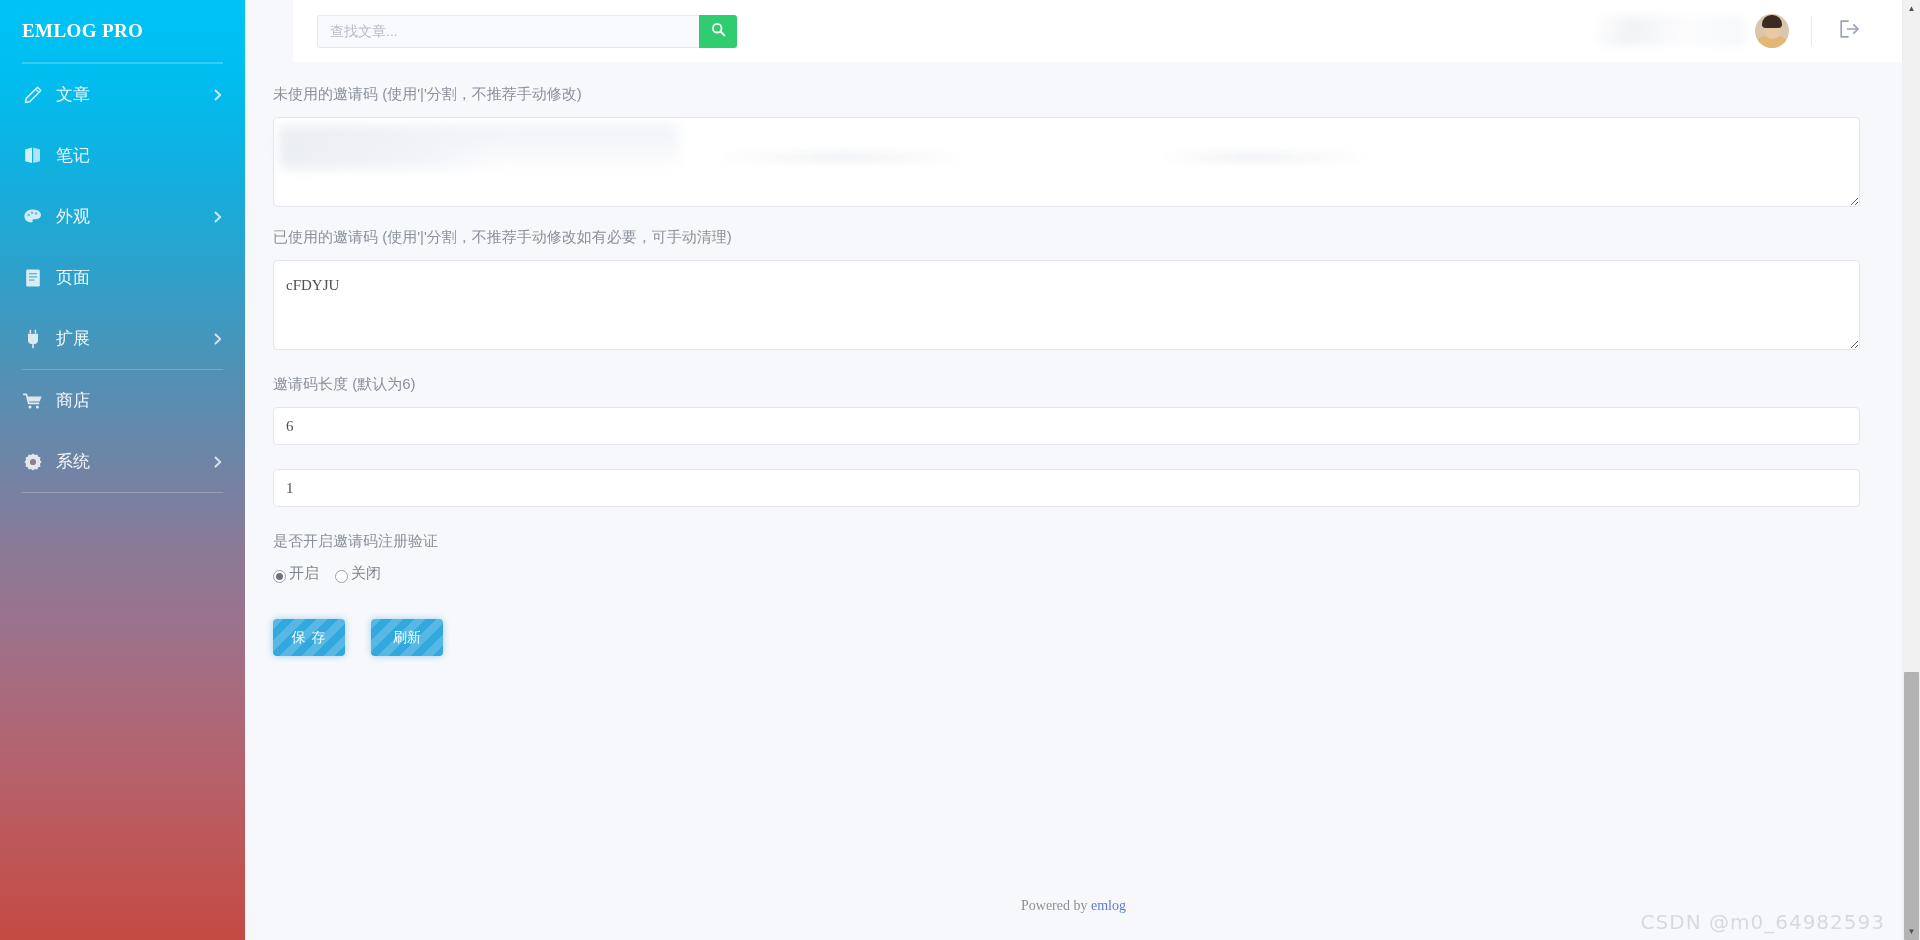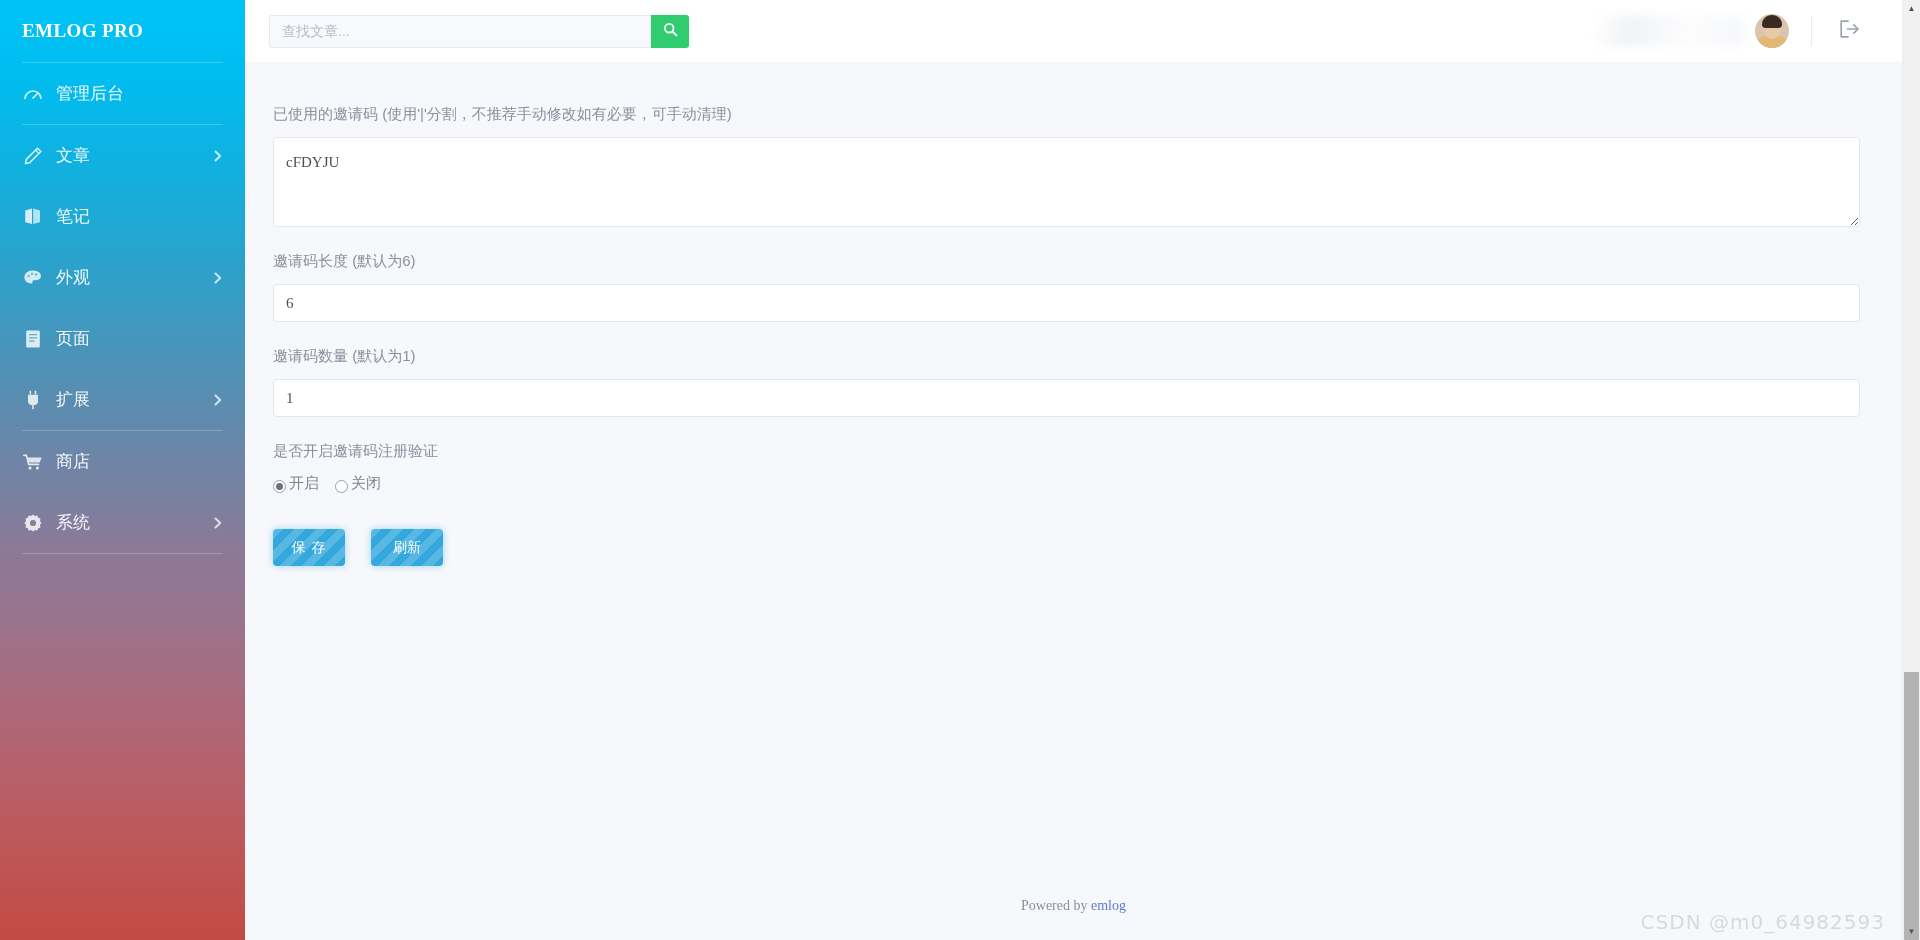--- a/index.html
+++ b/index.html
@@ -110,20 +110,21 @@
   }
   .topbar {
     height: 62px;
     background: #ffffff;
     display: flex;
     align-items: center;
     padding-left: 24px;
     padding-right: 0px;
     box-sizing: border-box;
     position: relative;
+    margin-left: 48px;
   }
   .search-wrap {
     display: flex;
     align-items: stretch;
     height: 33px;
     width: 420px;
   }
   .search-input {
     flex: 1 1 auto;
     border: 1px solid #e7e9ef;
@@ -417,29 +418,20 @@
 <body>
 
 <div class="app">
 
   <aside class="sidebar">
     <div class="brand">
       <span class="brand-text">EMLOG PRO</span>
     </div>
     <div class="nav-sep"></div>
 
-    <div class="nav-item">
-      <span class="nav-ico">
-        <svg width="20" height="18" viewBox="0 0 20 18">
-            <path d="M2 14 A8 8 0 0 1 18 14" fill="none" stroke="#ffffff" stroke-opacity="0.9" stroke-width="1.6"></path>
-            <path d="M10 13 L14.5 8.5" stroke="#ffffff" stroke-opacity="0.9" stroke-width="1.6" stroke-linecap="round"></path>
-          </svg>
-      </span>
-      <span class="nav-label">管理后台</span>
-    </div>
 
     <div class="nav-sep"></div>
 
     <div class="nav-item">
       <span class="nav-ico">
         <svg width="20" height="20" viewBox="0 0 20 20">
             <path d="M14.5 2.2 L17.8 5.5 L6.6 16.7 L2.4 17.6 L3.3 13.4 Z" fill="none" stroke="#ffffff" stroke-opacity="0.92" stroke-width="1.5" stroke-linejoin="round"></path>
             <path d="M12.6 4.1 L15.9 7.4" stroke="#ffffff" stroke-opacity="0.92" stroke-width="1.3"></path>
           </svg>
       </span>
@@ -571,39 +563,46 @@
                 <path d="M9.5 10 H19.6" stroke="#9aa3b4" stroke-width="1.7" stroke-linecap="round"></path>
                 <path d="M15.8 5.8 L20 10 L15.8 14.2" fill="none" stroke="#9aa3b4" stroke-width="1.7" stroke-linecap="round" stroke-linejoin="round"></path>
               </svg>
           </span>
         </div>
       </div>
     </header>
 
     <div class="content">
 
+      <div class="form-group">
+        <label class="f-label">未使用的邀请码 (使用'|'分割，不推荐手动修改)</label>
+        <div class="ta-blurred">
+          <textarea class="f-textarea" rows="3" style=""></textarea>
+          <div class="ta-blurmask"></div>
+          <div class="ta-blurmask2"></div>
+        </div>
+      </div>
 
       <div class="spacer-sm"></div>
 
       <div class="form-group">
         <label class="f-label">已使用的邀请码 (使用'|'分割，不推荐手动修改如有必要，可手动清理)</label>
         <textarea class="f-textarea" rows="3" style="">cFDYJU</textarea>
       </div>
 
       <div class="spacer-md"></div>
 
       <div class="form-group">
         <label class="f-label">邀请码长度 (默认为6)</label>
         <input class="f-input" type="text" value="6" style="">
       </div>
 
       <div class="spacer-md"></div>
 
       <div class="form-group">
-        <label class="f-label">邀请码数量 (默认为1)</label>
         <input class="f-input" type="text" value="1" style="">
       </div>
 
       <div class="spacer-md"></div>
 
       <div class="form-group">
         <label class="f-label">是否开启邀请码注册验证</label>
         <div class="radio-row">
           <span class="radio-opt">
             <span class="radio-dot checked"></span>

